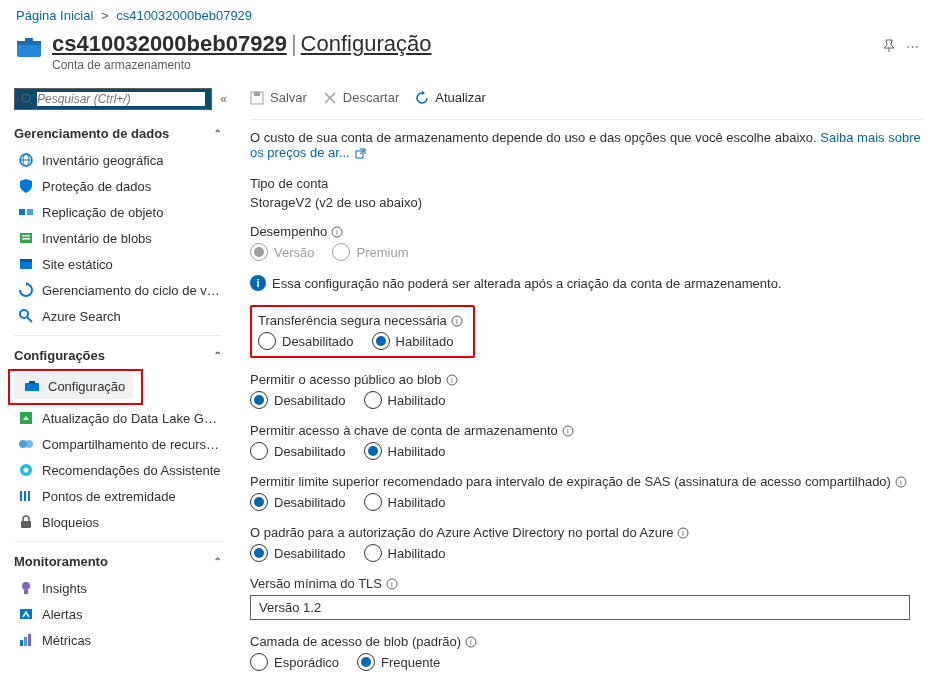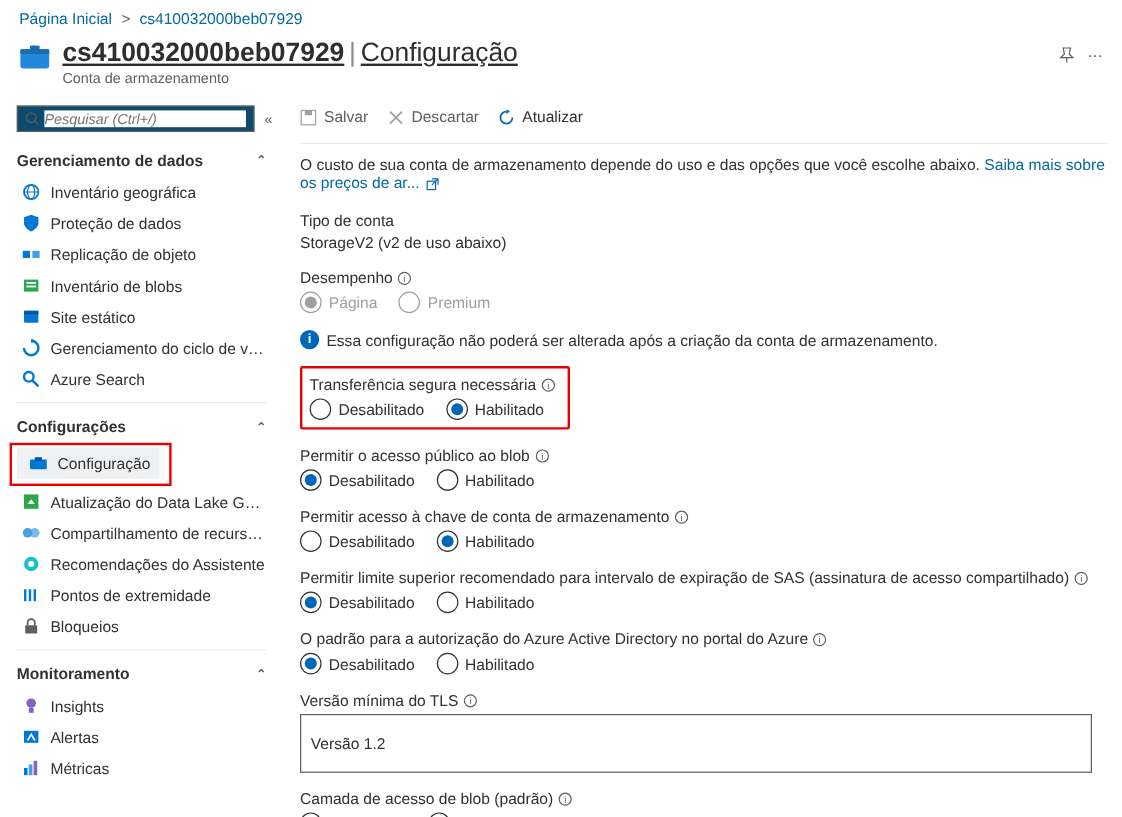--- a/index.html
+++ b/index.html
@@ -55,21 +55,21 @@
 .radio { display: flex; align-items: center; gap: 6px; cursor: pointer; font-size: 13px; }
 .radio .circle { width: 18px; height: 18px; border: 1px solid #323130; border-radius: 50%; display: inline-flex; align-items: center; justify-content: center; background: #fff; }
 .radio.disabled .circle { border-color: #a19f9d; }
 .radio.disabled { color: #a19f9d; cursor: default; }
 .radio.checked .circle::after { content: ""; width: 10px; height: 10px; background: #0067b8; border-radius: 50%; }
 .radio.checked.disabled .circle::after { background: #a19f9d; }
 
 .note { display: flex; align-items: center; gap: 6px; font-size: 13px; margin-top: 8px; margin-bottom: 14px; }
 .note .note-icon { width: 16px; height: 16px; border-radius: 50%; background: #0067b8; color: #fff; display: inline-flex; align-items: center; justify-content: center; font-size: 11px; font-weight: 700; flex-shrink: 0; }
 
-.select-box { border: 1px solid #605e5c; padding: 16px 8px; width: 660px; font-size: 13px; display: flex; justify-content: space-between; align-items: center; cursor: pointer; }
+.select-box { border: 1px solid #605e5c; padding: 4px 8px; width: 660px; font-size: 13px; display: flex; justify-content: space-between; align-items: center; cursor: pointer; }
 .red-frame { border: 2px solid #e60000; padding: 2px 8px 4px 4px; display: inline-block; }
 </style>
 </head>
 <body>
 
 <div class="breadcrumb">
   <a>Página Inicial</a>
   <span class="sep">&gt;</span>
   <a>cs410032000beb07929</a>
 </div>
@@ -322,21 +322,21 @@
           <span class="info-icon">
             <svg width="12" height="12" viewBox="0 0 12 12">
               <circle cx="6" cy="6" r="5" fill="none" stroke="#605e5c"></circle>
               <text x="6" y="9" text-anchor="middle" font-size="8" fill="#605e5c">i</text>
             </svg>
           </span>
         </div>
       <div class="radio-row">
         <div class="radio checked disabled">
             <span class="circle"></span>
-            <span>Página</span>
+            <span>Versão</span>
           </div>
         <div class="radio disabled">
             <span class="circle"></span>
             <span>Premium</span>
           </div>
       </div>
     </div>
     <div class="note">
       <span class="note-icon">i</span>
       <span>Essa configuração não poderá ser alterada após a criação da conta de armazenamento.</span>

